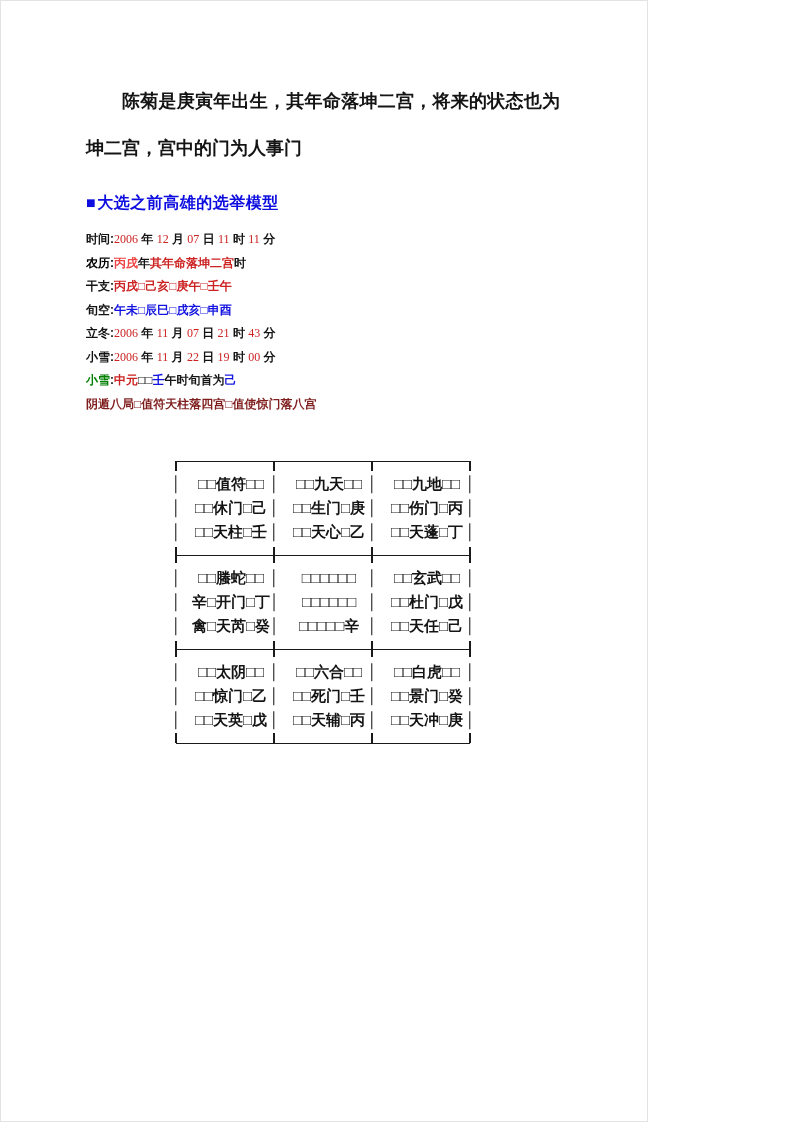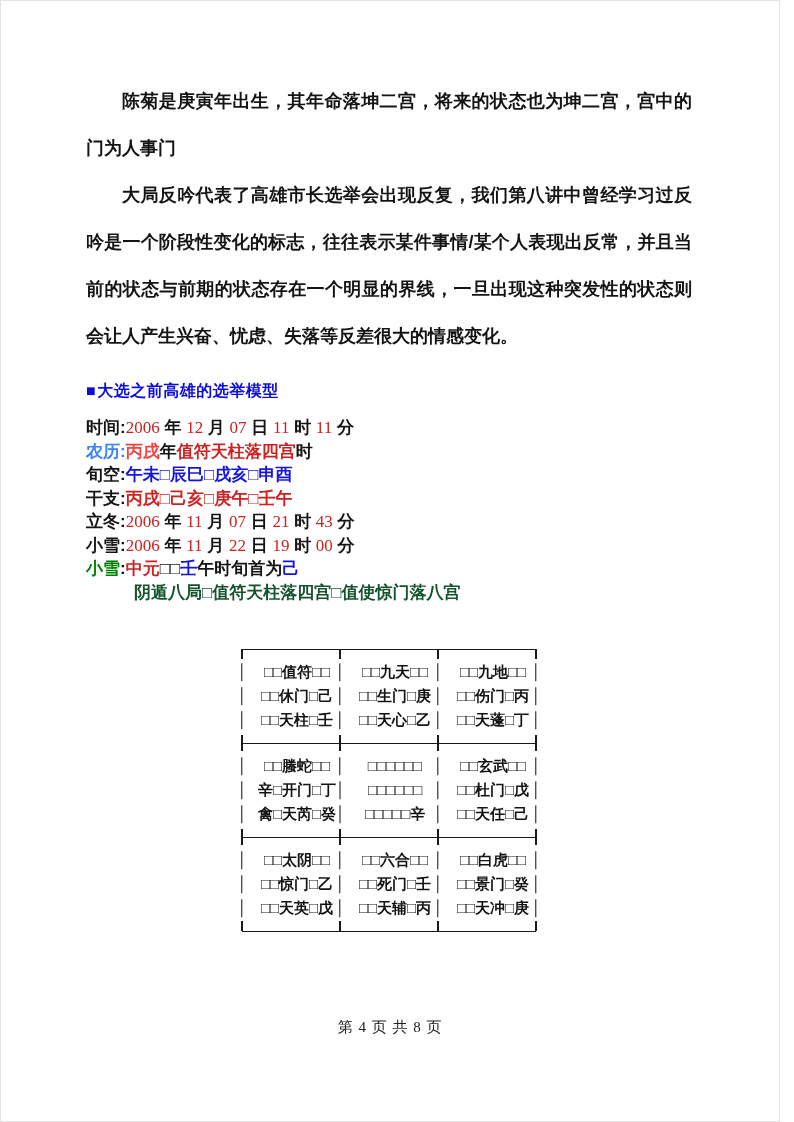--- a/index.html
+++ b/index.html
@@ -1,31 +1,31 @@
 <!DOCTYPE html>
 <html lang="zh"><head>
 <meta charset="utf-8">
 <style>
   html,body{margin:0;padding:0;background:#fff;}
   .page{
-    width:780px;height:1122px;box-sizing:border-box;
+    width:648px;height:1122px;box-sizing:border-box;
     padding:78px 88px 3px 86px;position:relative;background:#ffffff;
     box-shadow:inset 0 0 0 1px #e3e3e3;overflow:hidden;
     font-family:"Liberation Sans","DejaVu Sans",sans-serif;color:#000;
   }
   .body-text p{
     margin:0;font-size:18px;line-height:47px;font-weight:bold;
     text-align:justify;text-indent:2em;color:#141414;
   }
   .section-heading{
     margin:16px 0 10px 0;font-size:16px;line-height:30px;
     font-weight:bold;color:#0d0de0;letter-spacing:0.5px;
   }
   .section-heading .bullet{margin-right:1px;}
-  .info-block{font-size:17px;line-height:23.5px;font-weight:bold;}
+  .info-block{font-size:12px;line-height:23.5px;font-weight:bold;}
   .info-line{white-space:nowrap;}
   .info-line .num{
     font-family:"Liberation Serif","DejaVu Serif",serif;font-weight:normal;
   }
   
   .qimen{width:302px;margin:34px auto 0 auto;font-size:15px;font-weight:bold;color:#141414;}
   .g-row{display:flex;align-items:center;height:24px;line-height:24px;}
   .g-row .vbar{width:8px;text-align:center;display:inline-block;font-weight:normal;}
   .g-row .gcell{width:90px;text-align:center;display:inline-block;white-space:nowrap;margin-left:12px;}
   .g-border{position:relative;height:22px;}
@@ -42,34 +42,33 @@
     letter-spacing:1px;
   }
 </style>
 </head>
 <body>
 
 <div class="page">
 
   <div class="body-text">
     <p>陈菊是庚寅年出生，其年命落坤二宫，将来的状态也为坤二宫，宫中的门为人事门</p>
-    <p>大局反吟代表了高雄市长选举会出现反复，我们第八讲中曾经学习过反吟是一个阶段性变化的标志，往往表示某件事情/某个人表现出反常，并且当前的状态与前期的状态存在一个明显的界线，一旦出现这种突发性的状态则会让人产生兴奋、忧虑、失落等反差很大的情感变化。</p>
   </div>
 
   <h2 class="section-heading"><span class="bullet">■</span><span>大选之前高雄的选举模型</span></h2>
 
   <div class="info-block">
     <div class="info-line"><span style="color: rgb(20, 20, 20);">时间:</span><span class="num" style="color: rgb(204, 34, 34);">2006</span><span style="color: rgb(20, 20, 20);"> 年 </span><span class="num" style="color: rgb(204, 34, 34);">12</span><span style="color: rgb(20, 20, 20);"> 月 </span><span class="num" style="color: rgb(204, 34, 34);">07</span><span style="color: rgb(20, 20, 20);"> 日 </span><span class="num" style="color: rgb(204, 34, 34);">11</span><span style="color: rgb(20, 20, 20);"> 时 </span><span class="num" style="color: rgb(204, 34, 34);">11</span><span style="color: rgb(20, 20, 20);"> 分</span></div>
-    <div class="info-line"><span style="color: #3b82f6;">农历:</span><span style="color: #ef4444;">丙戌</span><span style="color: rgb(20, 20, 20);">年</span><span style="color: rgb(204, 34, 34);">值符天柱落四宫</span><span style="color: rgb(20, 20, 20);">时</span></div>
+    <div class="info-line"><span style="color: #000000;">农历:</span><span style="color: #ef4444;">丙戌</span><span style="color: rgb(20, 20, 20);">年</span><span style="color: rgb(204, 34, 34);">其年命落坤二宫</span><span style="color: rgb(20, 20, 20);">时</span></div>
+    <div class="info-line"><span style="color: rgb(20, 20, 20);">干支:</span><span style="color: rgb(204, 34, 34);">丙戌□己亥□庚午□壬午</span></div>
     <div class="info-line"><span style="color: rgb(20, 20, 20);">旬空:</span><span style="color: rgb(20, 20, 224);">午未□辰巳□戌亥□申酉</span></div>
-    <div class="info-line"><span style="color: rgb(20, 20, 20);">干支:</span><span style="color: rgb(204, 34, 34);">丙戌□己亥□庚午□壬午</span></div>
     <div class="info-line"><span style="color: rgb(20, 20, 20);">立冬:</span><span class="num" style="color: rgb(204, 34, 34);">2006</span><span style="color: rgb(20, 20, 20);"> 年 </span><span class="num" style="color: rgb(204, 34, 34);">11</span><span style="color: rgb(20, 20, 20);"> 月 </span><span class="num" style="color: rgb(204, 34, 34);">07</span><span style="color: rgb(20, 20, 20);"> 日 </span><span class="num" style="color: rgb(204, 34, 34);">21</span><span style="color: rgb(20, 20, 20);"> 时 </span><span class="num" style="color: rgb(204, 34, 34);">43</span><span style="color: rgb(20, 20, 20);"> 分</span></div>
     <div class="info-line"><span style="color: rgb(20, 20, 20);">小雪:</span><span class="num" style="color: rgb(204, 34, 34);">2006</span><span style="color: rgb(20, 20, 20);"> 年 </span><span class="num" style="color: rgb(204, 34, 34);">11</span><span style="color: rgb(20, 20, 20);"> 月 </span><span class="num" style="color: rgb(204, 34, 34);">22</span><span style="color: rgb(20, 20, 20);"> 日 </span><span class="num" style="color: rgb(204, 34, 34);">19</span><span style="color: rgb(20, 20, 20);"> 时 </span><span class="num" style="color: rgb(204, 34, 34);">00</span><span style="color: rgb(20, 20, 20);"> 分</span></div>
     <div class="info-line"><span style="color: rgb(0, 128, 0);">小雪</span><span style="color: rgb(20, 20, 20);">:</span><span style="color: rgb(204, 34, 34);">中元</span><span style="color: rgb(20, 20, 20);">□□</span><span style="color: rgb(20, 20, 224);">壬</span><span style="color: rgb(20, 20, 20);">午时旬首</span><span style="color: rgb(20, 20, 20);">为</span><span style="color: rgb(20, 20, 224);">己</span></div>
-    <div class="info-line"><span style="color: #14532d; margin-left: 48px;">阴遁八局□值符天柱落四宫□值使惊门落八宫</span></div>
+    <div class="info-line"><span style="color: #7f1d1d;">阴遁八局□值符天柱落四宫□值使惊门落八宫</span></div>
   </div>
 
   <div class="qimen">
       <div class="g-border">
         <i class="gline"></i>
         <i class="gtick down t0"></i>
         <i class="gtick down t1"></i>
         <i class="gtick down t2"></i>
         <i class="gtick down t3"></i>
       </div>
@@ -170,15 +169,14 @@
       </div>
       <div class="g-border">
         <i class="gline"></i>
         <i class="gtick up t0"></i>
         <i class="gtick up t1"></i>
         <i class="gtick up t2"></i>
         <i class="gtick up t3"></i>
       </div>
     </div>
 
-  <div class="footer">第 4 页 共 8 页</div>
 
 </div>
 
 </body></html>

